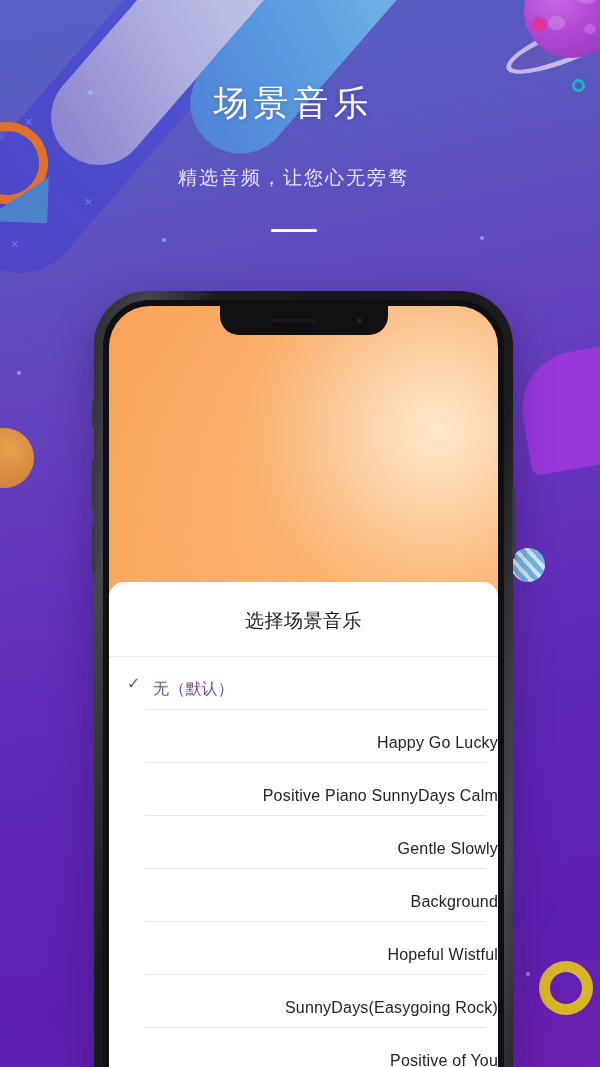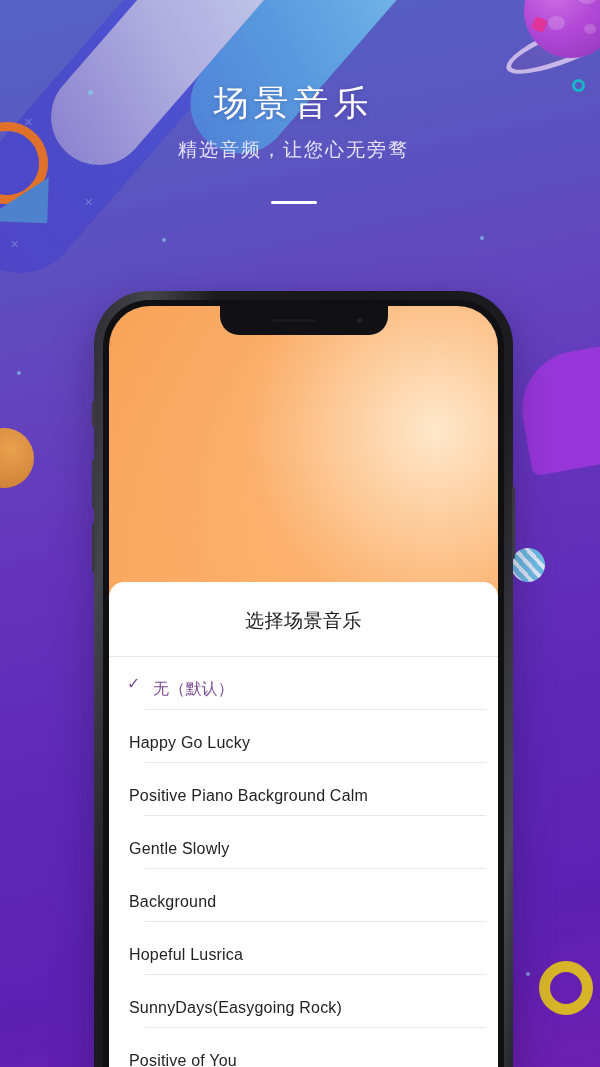--- a/index.html
+++ b/index.html
@@ -102,21 +102,21 @@
   .spark{ position:absolute; background:#7fd4e8; border-radius:50%; opacity:.65; }
   .xmark{ position:absolute; color:#8ea6e8; font-size:11px; opacity:.5; }
 
   
   .header{ position:absolute; left:0; right:13px; top:80px; text-align:center; z-index:6; }
   .title{
     font-size:35px; font-weight:400; color:#ffffff; letter-spacing:5px;
     text-shadow:0 1px 4px rgba(40,20,90,.25);
   }
   .subtitle{
-    margin-top:10px;
+    margin-top:38px;
     font-size:19px; color:#e7e2f6; letter-spacing:2px; font-weight:400;
   }
   .rule{
     margin:38px auto 0; width:46px; height:3px; background:#ffffff; border-radius:2px;
   }
 
   
   .phone{
     position:absolute; left:94px; top:291px;
     width:419px; height:790px;
@@ -182,21 +182,21 @@
   .row.selected .row-label{ color:#7b4b90; }
   .check{
     width:20px; margin-left:-2px; margin-right:6px;
     color:#7b4b90; font-size:16px; line-height:1;
   }
   .row .divider{
     position:absolute; left:36px; right:12px; bottom:0;
     height:1px; background:#e8e8e8;
   }
   .row.selected .divider{ left:36px; }
-  .row:not(.selected){ padding-left:20px; }
+  .row:not(.selected){ padding-left:20px;justify-content:flex-end; }
 </style>
 </head>
 <body>
 
 <div id="stage">
 
   <div class="deco cap cap-indigo"></div>
   <div class="deco cap cap-lav"></div>
   <div class="deco cap cap-blue"></div>
 
@@ -253,33 +253,33 @@
               <div class="row selected">
                 <span class="check">✓</span>
                 <span class="row-label">无（默认）</span>
                 <span class="divider"></span>
               </div>
               <div class="row">
                 <span class="row-label">Happy Go Lucky</span>
                 <span class="divider"></span>
               </div>
               <div class="row">
-                <span class="row-label">Positive Piano Background Calm</span>
+                <span class="row-label">Positive Piano SunnyDays Calm</span>
                 <span class="divider"></span>
               </div>
               <div class="row">
                 <span class="row-label">Gentle Slowly</span>
                 <span class="divider"></span>
               </div>
               <div class="row">
                 <span class="row-label">Background</span>
                 <span class="divider"></span>
               </div>
               <div class="row">
-                <span class="row-label">Hopeful Lusrica</span>
+                <span class="row-label">Hopeful Wistful</span>
                 <span class="divider"></span>
               </div>
               <div class="row">
                 <span class="row-label">SunnyDays(Easygoing Rock)</span>
                 <span class="divider"></span>
               </div>
               <div class="row">
                 <span class="row-label">Positive of You</span>
               </div>
             </div>

